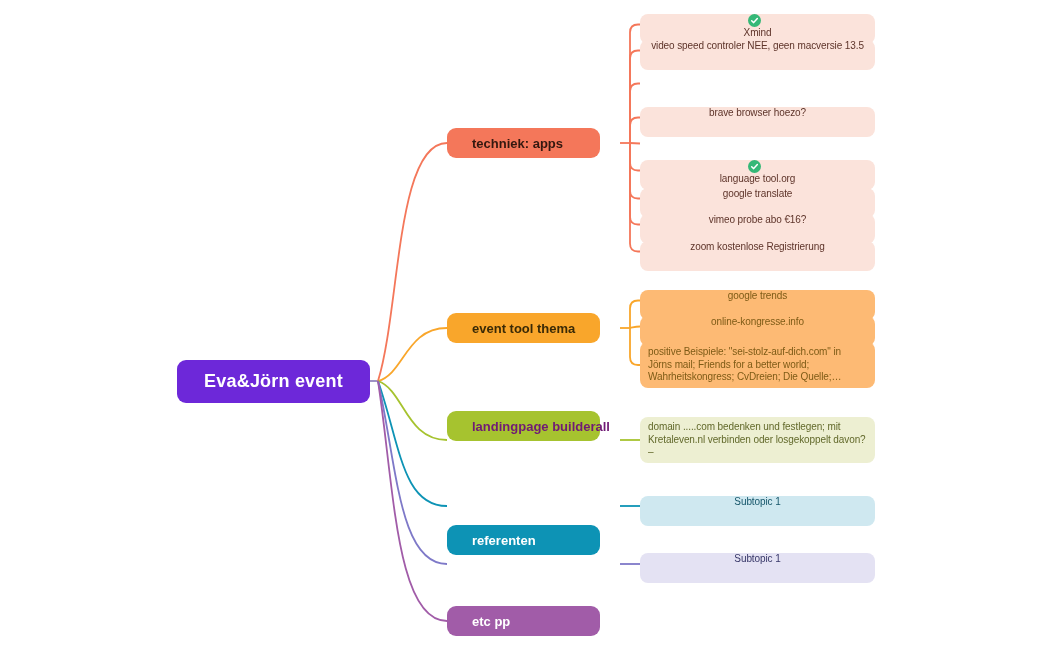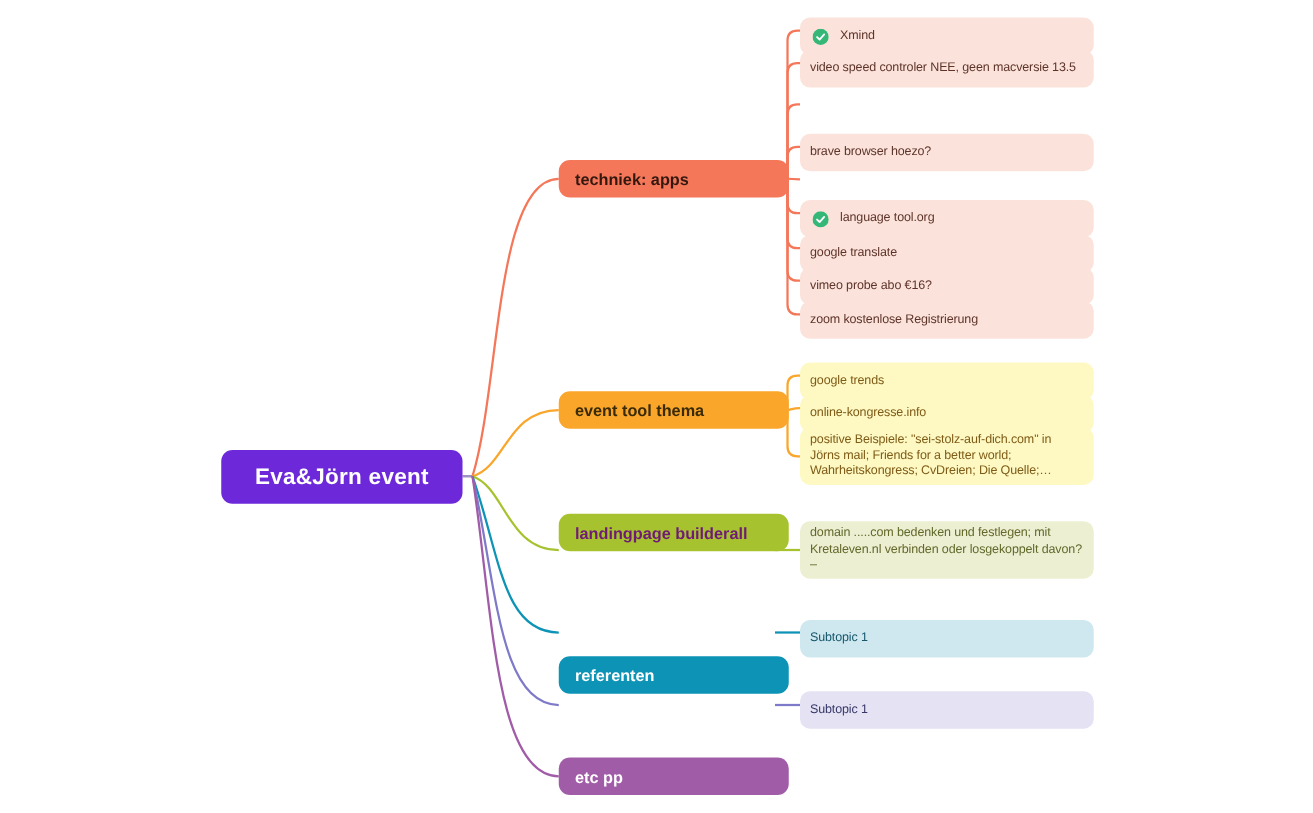--- a/index.html
+++ b/index.html
@@ -10,38 +10,38 @@
   svg.links{position:absolute;left:0;top:0;width:1050px;height:650px;}
   .node{position:absolute;box-sizing:border-box;display:flex;align-items:center;}
   
   .root{
     left:177px;top:360px;width:193px;height:43px;border-radius:9px;
     background:#6d28d9;color:#ffffff;justify-content:center;
     font-size:18px;font-weight:bold;letter-spacing:.2px;white-space:nowrap;
   }
   
   .topic{
-    left:447px;width:184px;height:30px;border-radius:9px;
-    font-size:13px;font-weight:bold;padding-left:13px;white-space:nowrap;
+    left:447px;width:153px;height:30px;border-radius:9px;
+    font-size:13px;font-weight:bold;padding-left:25px;white-space:nowrap;
   }
   .t1{top:128px;background:#F4775A;color:#34180F;}
   .t2{top:313px;background:#F9A62B;color:#3A2A06;}
   .t3{top:411px;background:#A6C32F;color:#701a75;}
   .t4{top:491px;background:#0D93B5;color:#ffffff;margin-top:34px;}
   .t5{top:549px;background:#7E79C8;color:#ffffff;}
   .t6{top:606px;background:#A15CA8;color:#ffffff;}
   
   .sub{
     left:640px;width:235px;border-radius:8px;
     font-size:10px;line-height:12.7px;padding:0 8px;letter-spacing:-.1px;
   }
-  .sub.one{height:30px;white-space:nowrap;}
+  .sub.one{height:30px;white-space:nowrap;flex-direction:column;}
   .sub.multi{padding-top:4px;padding-bottom:4px;}
   .s1{background:#FBE3DB;color:#5E342A;}
-  .s2{background:#fef9c3;color:#7E5B16;}
+  .s2{background:#fdba74;color:#7E5B16;}
   .s3{background:#EDEFD2;color:#62692B;}
   .s4{background:#CFE8F0;color:#17576B;}
   .s5{background:#E4E2F3;color:#383869;}
   .marker{display:inline-flex;flex:0 0 auto;margin-right:9px;margin-left:2px;}
 </style>
 </head>
 <body>
 
 <div class="canvas">
 

